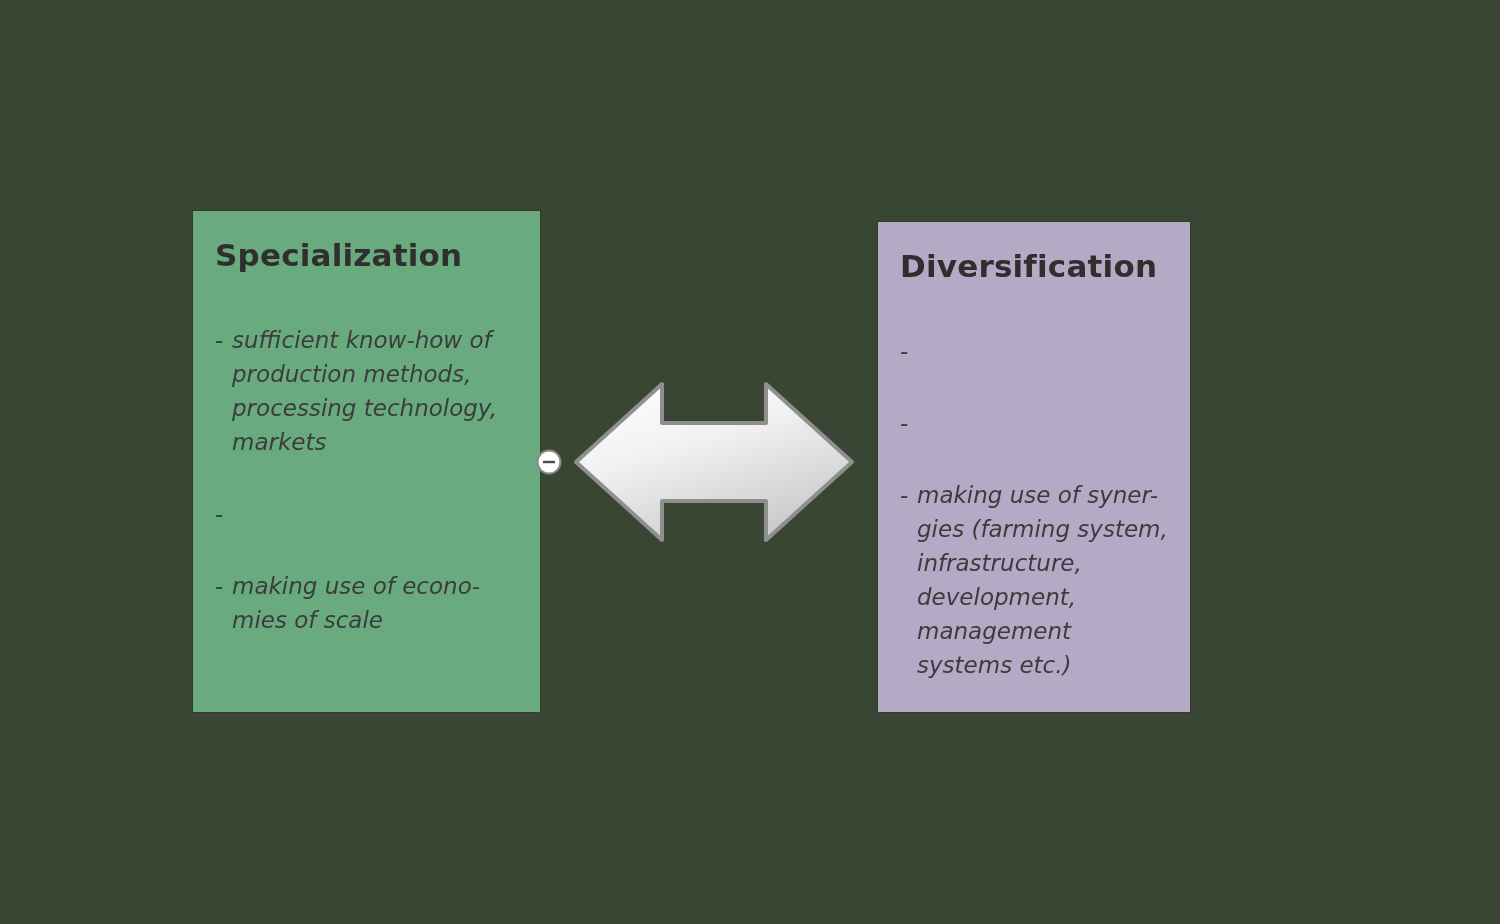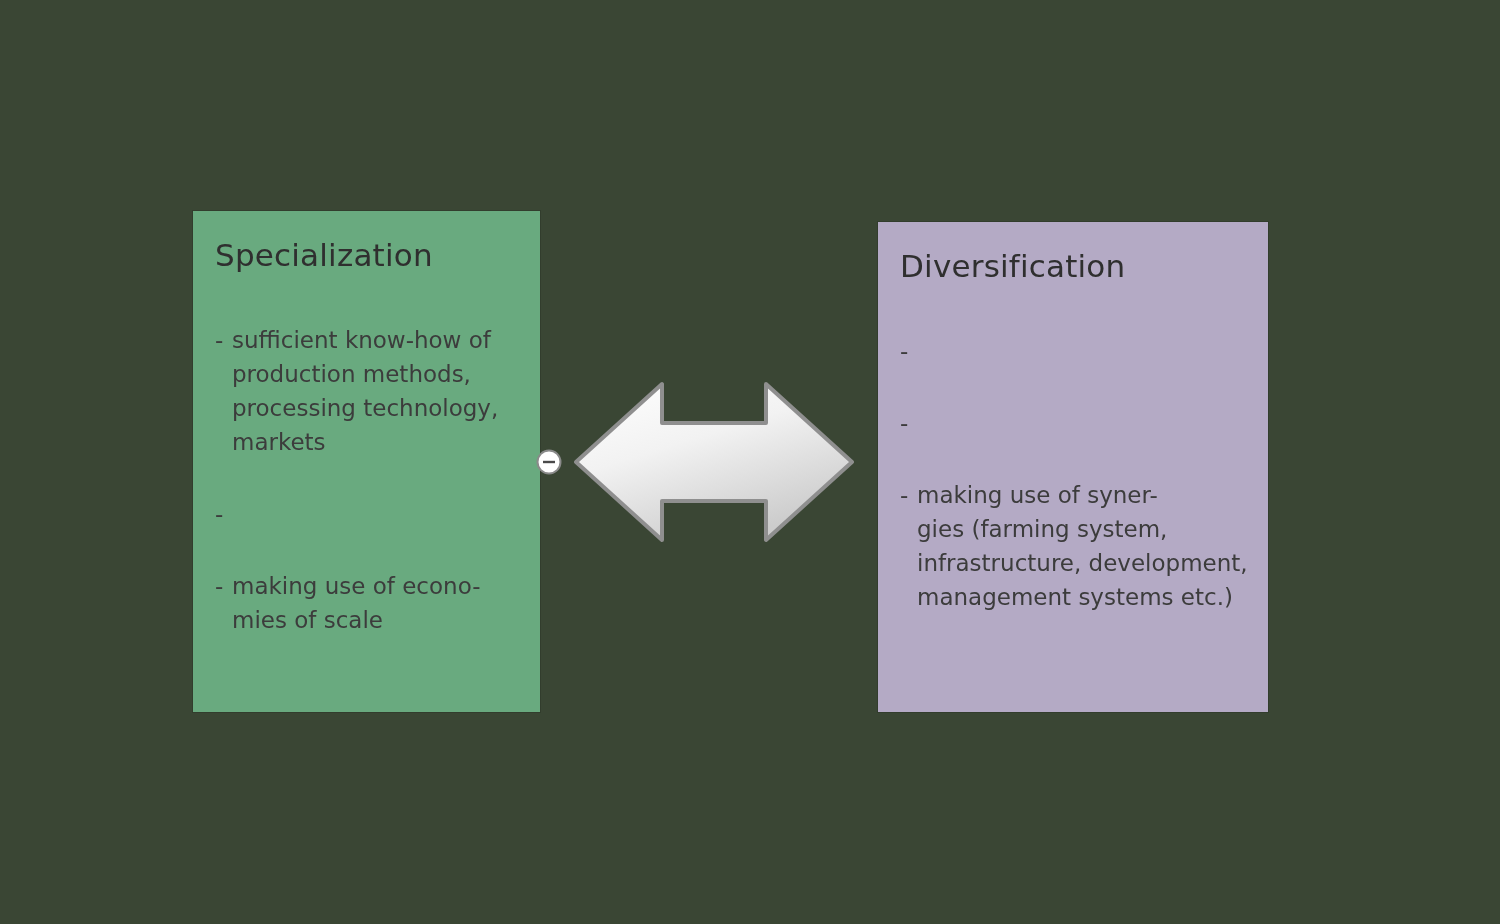--- a/index.html
+++ b/index.html
@@ -18,47 +18,48 @@
     color: #3c3c3c;
     box-shadow: 0 0 0 1px rgba(0,0,0,0.12);
   }
   .box.spec {
     left: 193px; top: 211px;
     width: 347px; height: 501px;
     background: #69aa7f;
   }
   .box.divf {
     left: 878px; top: 222px;
-    width: 390px; height: 490px;
+    width: 312px; height: 490px;
     background: #b4aac5;
   }
   .box h2 {
     margin: 0 0 48px 0;
     font-size: 31px;
     line-height: 40px;
-    font-weight: 400;
+    font-weight: 700;
     color: #2f2f2f;
     letter-spacing: 0.2px;
   }
   .items {
     display: flex;
     flex-direction: column;
     gap: 38px;
   }
   .bullet {
     display: flex;
     font-size: 23px;
     line-height: 34px;
   }
   .bullet .marker {
     flex: none;
     width: 17px;
   }
   .bullet .bullet-text {
     white-space: pre-line;
+    font-style: italic;
   }
   .arrow-wrap {
     position: absolute;
     left: 572px; top: 378px;
     width: 284px; height: 168px;
   }
   .arrow-wrap svg { display: block; }
   .conn-point {
     position: absolute;
     left: 535px; top: 448px;

